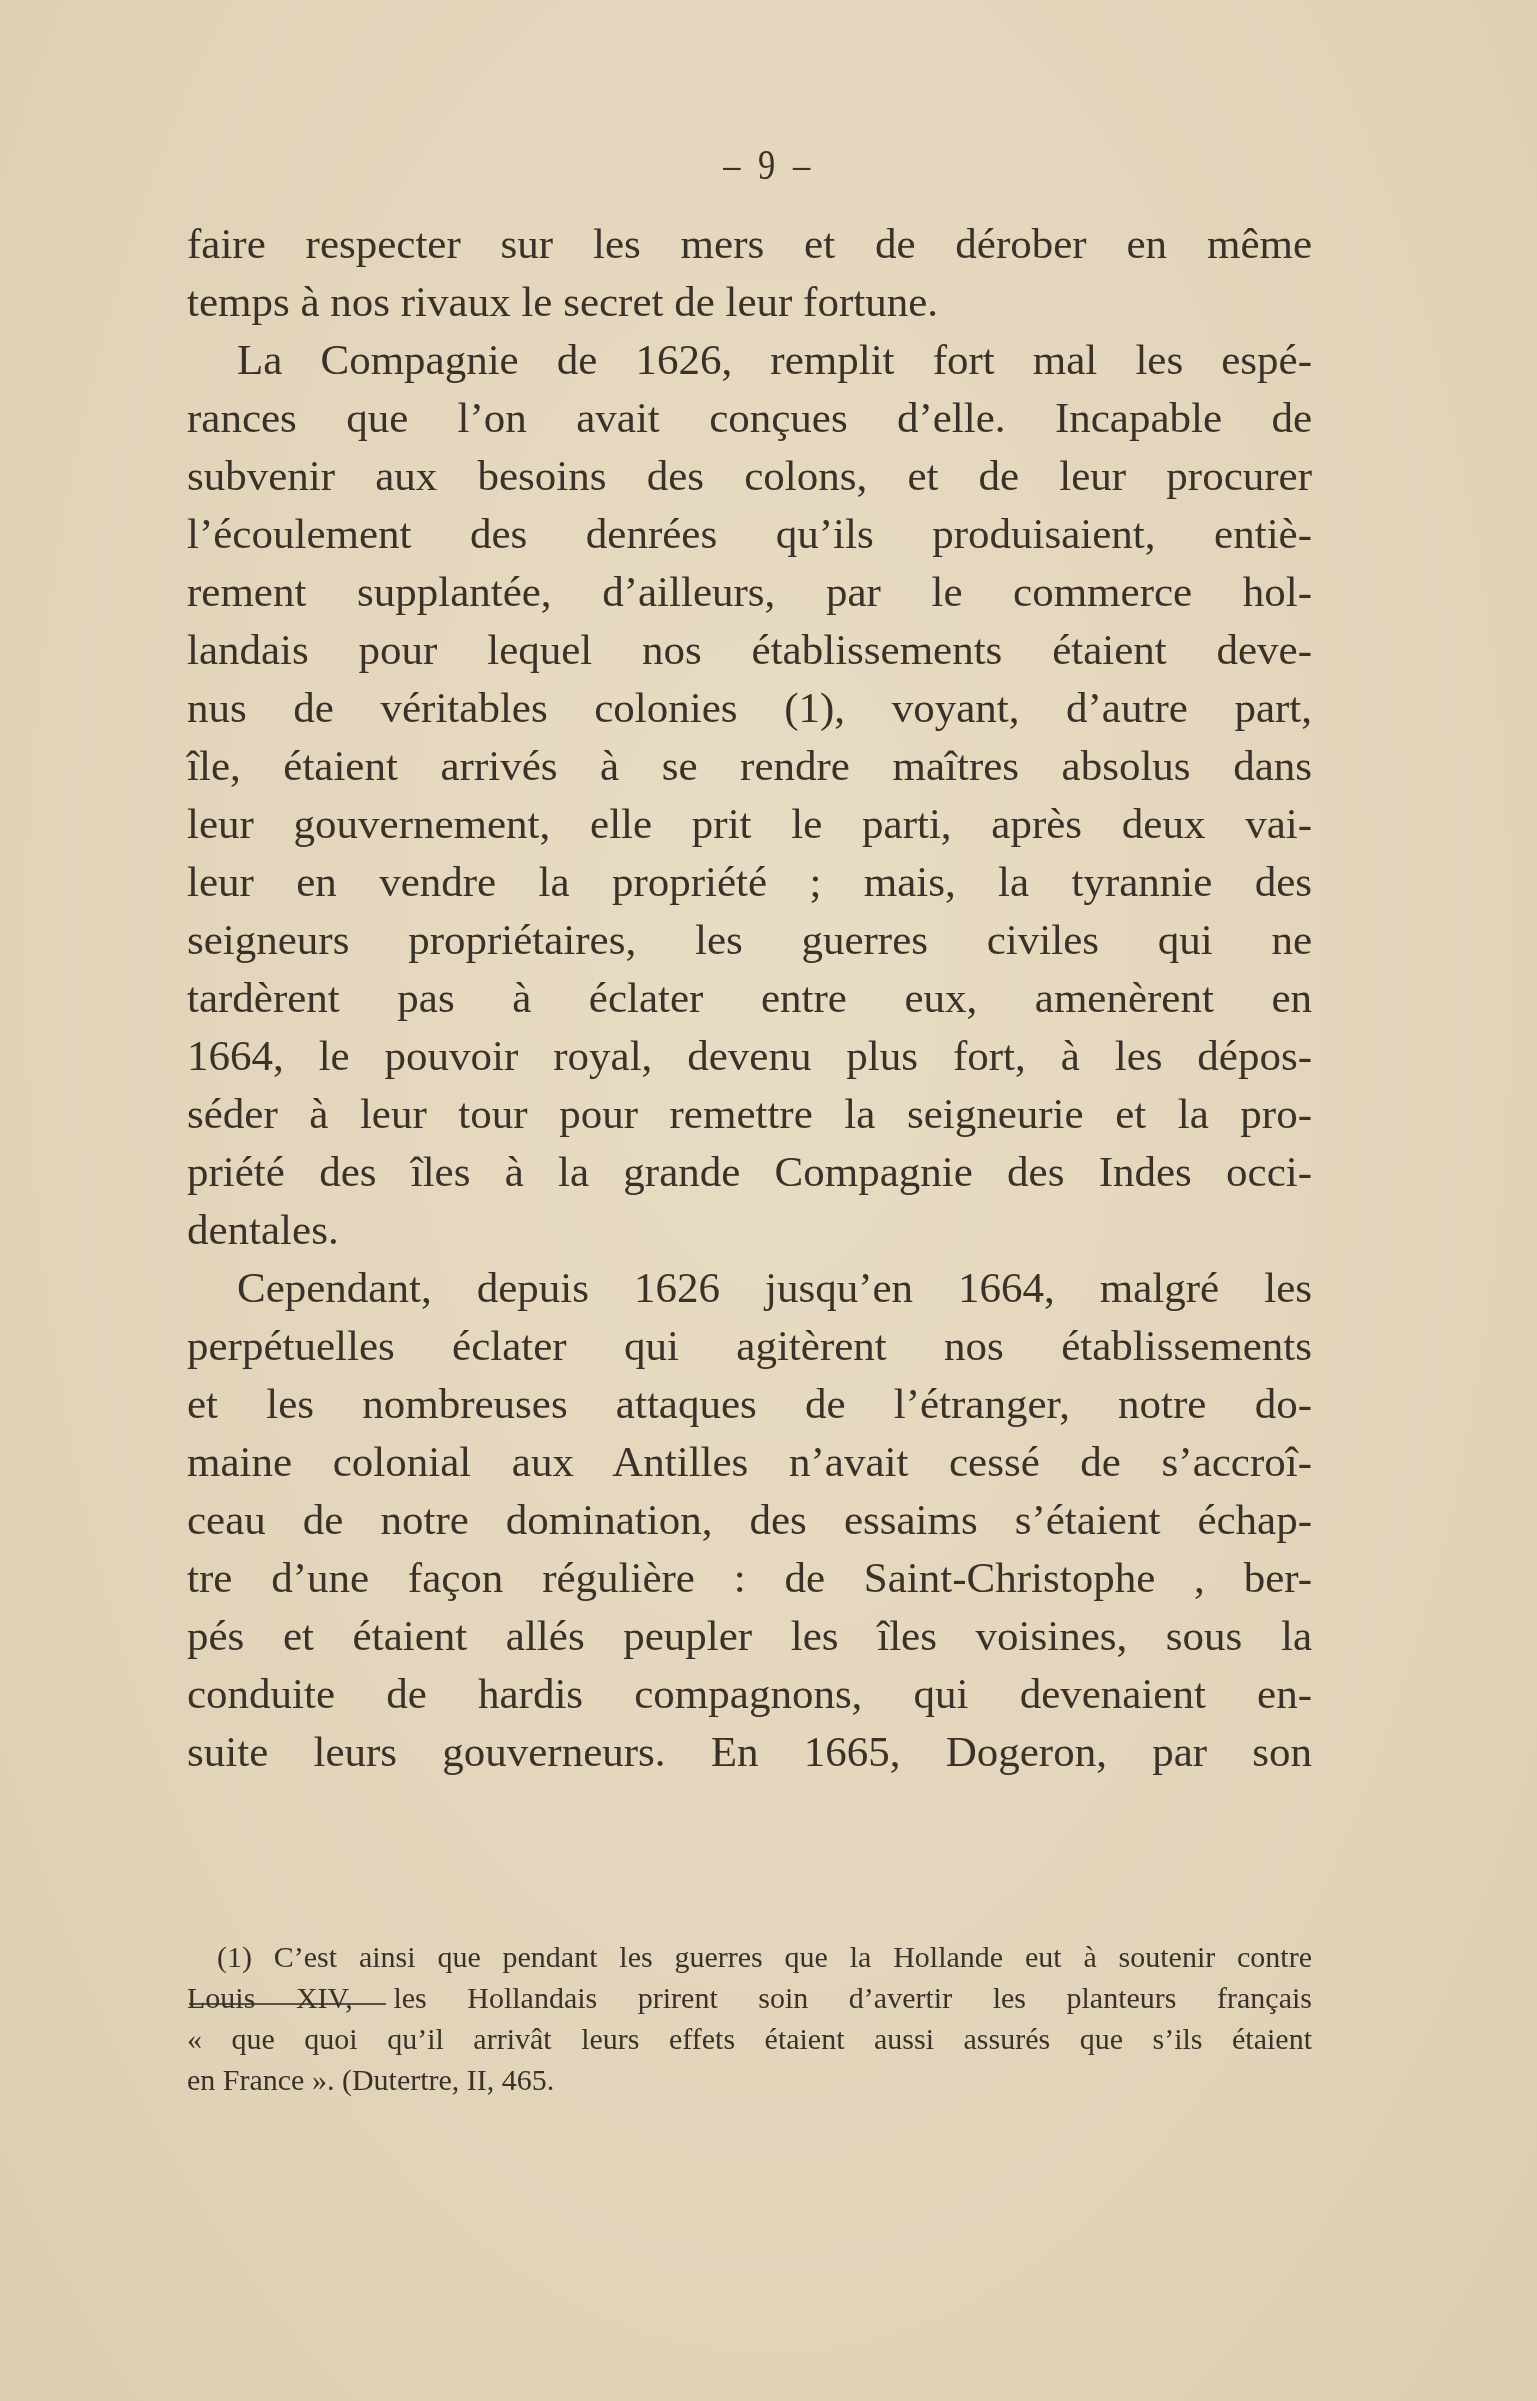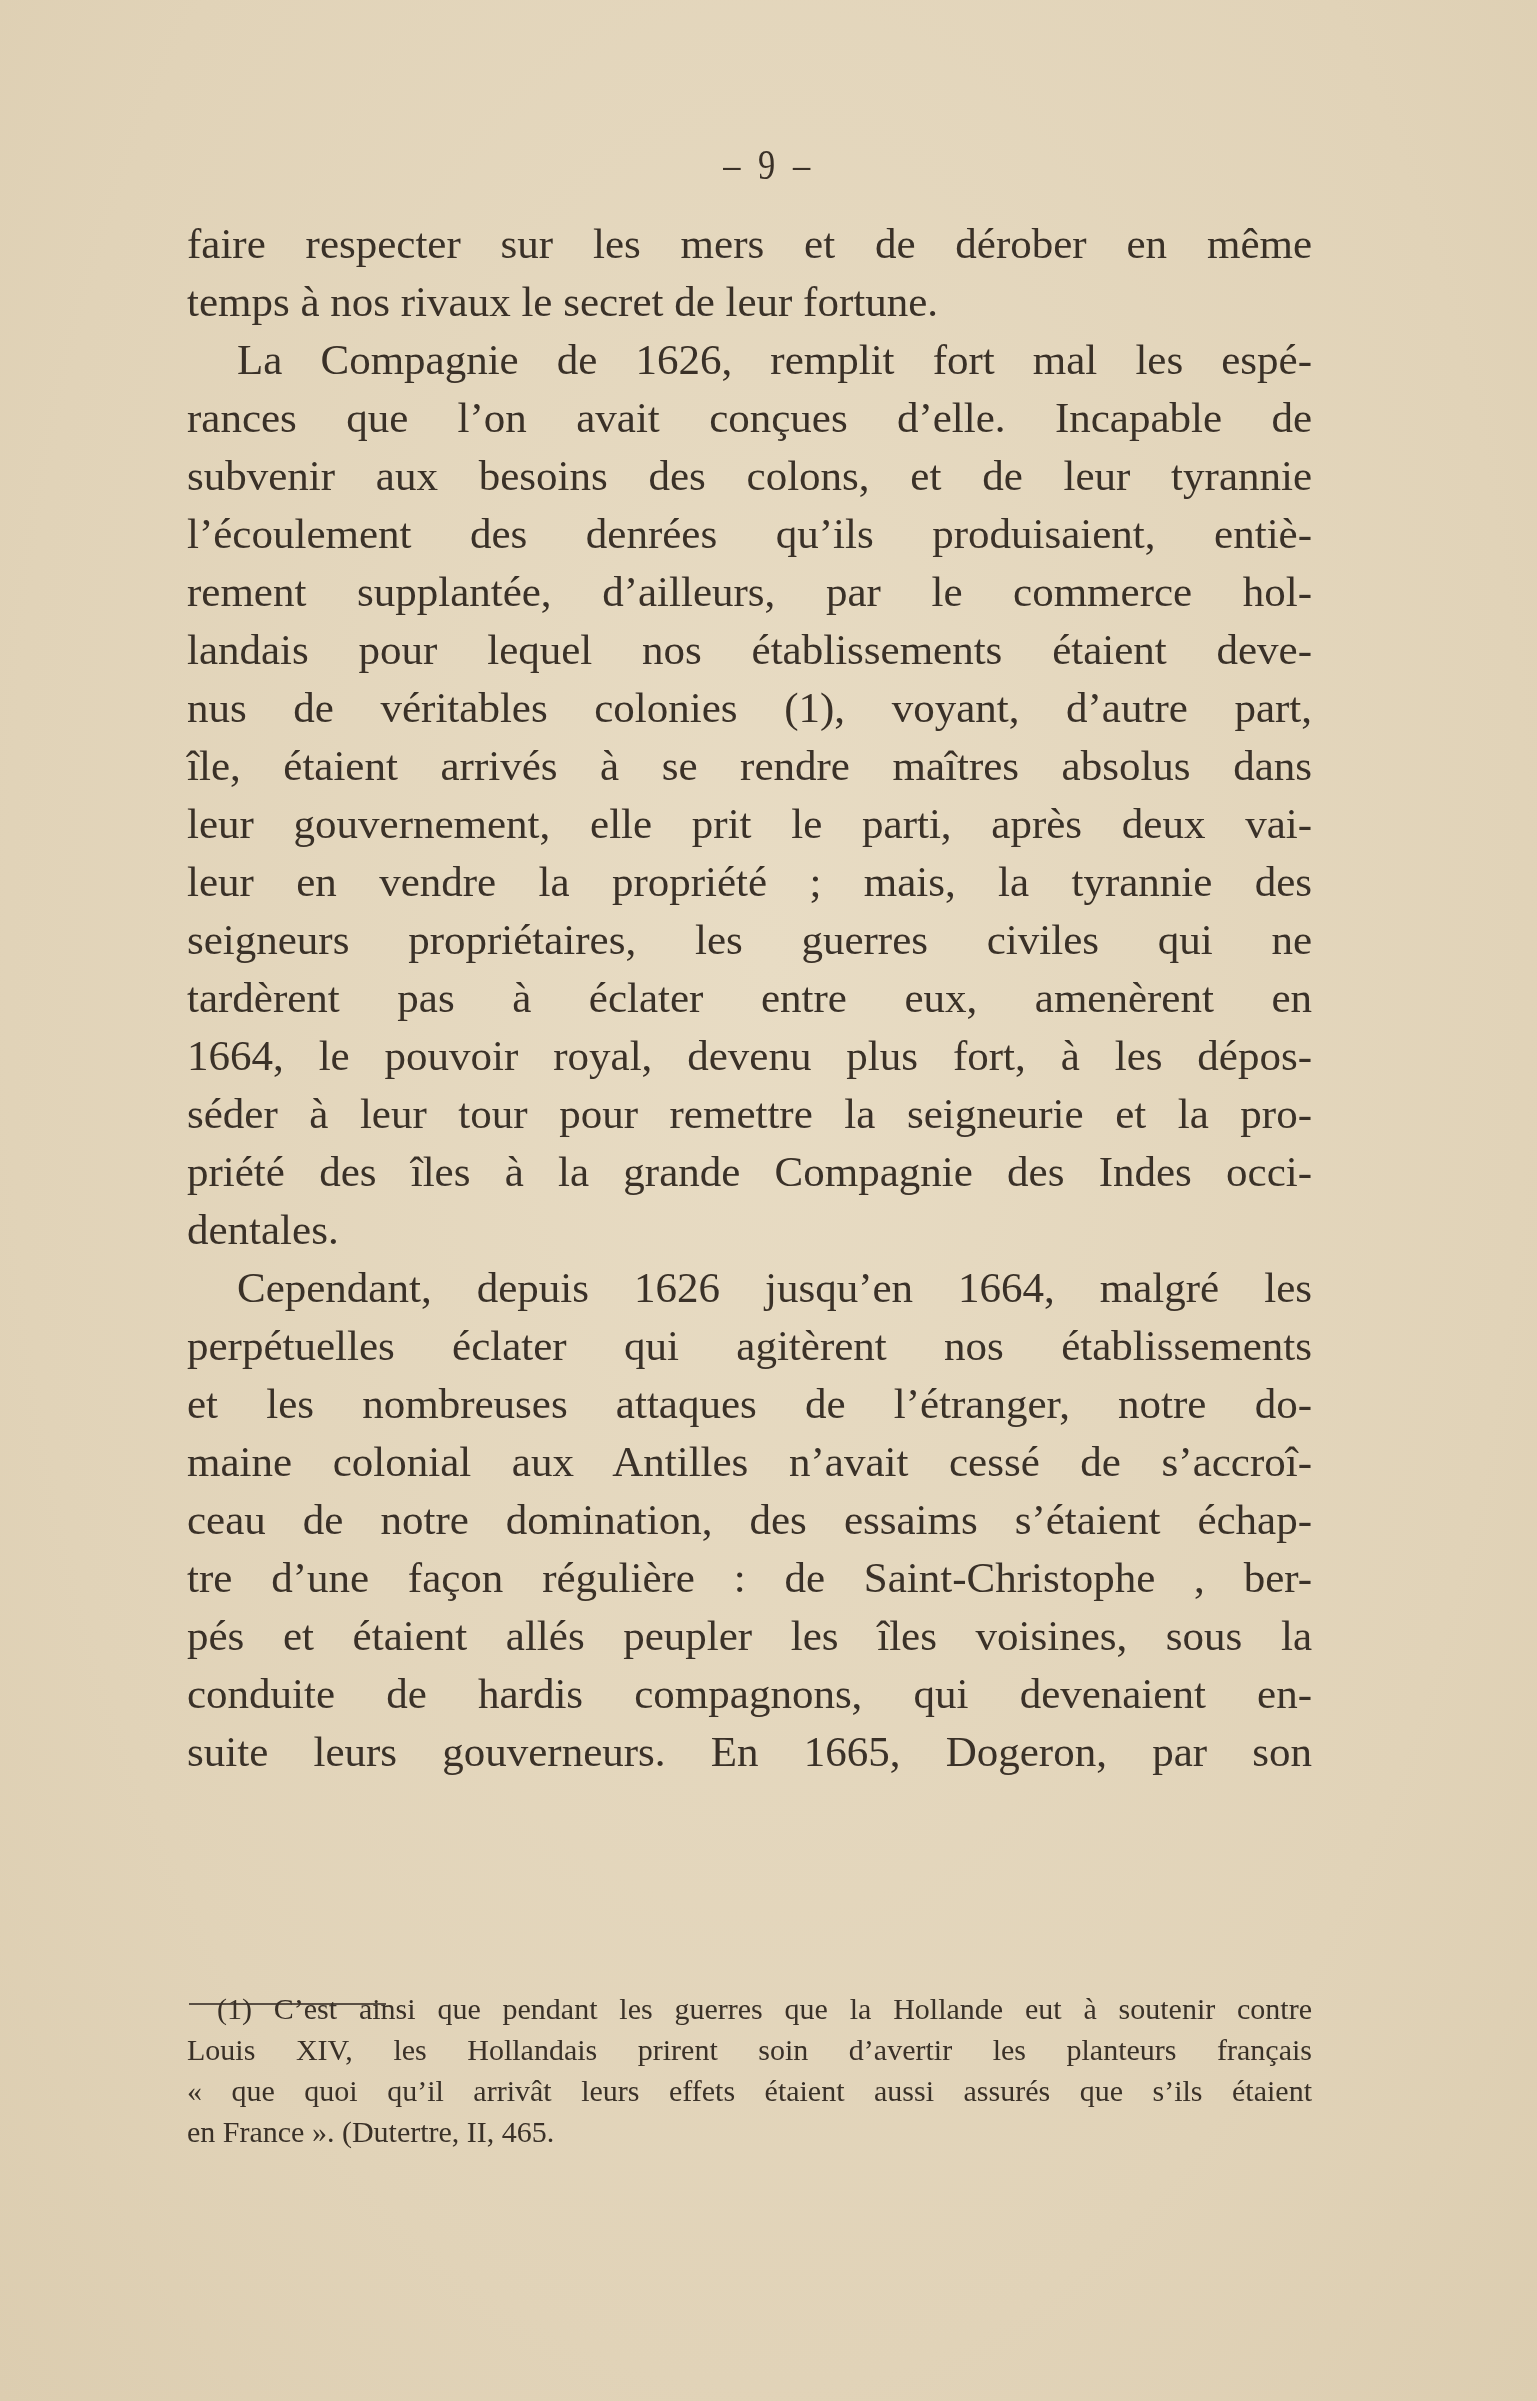--- a/index.html
+++ b/index.html
@@ -25,41 +25,41 @@
     text-align: justify; text-align-last: justify;
     transform-origin: left center;
   }
   .line.last { text-align-last: left; }
   .line.indent { padding-left: 50px; }
   .rule {
     position: absolute; top: 2003px; left: 189px; width: 197px; height: 2.1px;
     background: #5a4f44;
   }
   .footnote {
-    position: absolute; top: 1988px; left: 187px; width: 1125px;
+    position: absolute; top: 1936px; left: 187px; width: 1125px;
   }
   .fn-line {
     display: block; height: 41px; line-height: 41px;
     font-size: 30px; white-space: nowrap;
     text-align: justify; text-align-last: justify;
   }
   .fn-line.last { text-align-last: left; }
   .fn-line.indent { padding-left: 30px; }
 </style>
 </head>
 <body>
 
 <div class="page-number">– 9 –</div>
 
 <div class="body-text">
   <span class="line" style="display: block; width: auto;">faire respecter sur les mers et de dérober en même</span>
   <span class="line last" style="display: block; width: auto;">temps à nos rivaux le secret de leur fortune.</span>
   <span class="line indent" style="display: block; width: auto;">La Compagnie de 1626, remplit fort mal les espé-</span>
   <span class="line" style="display: block; width: auto;">rances que l’on avait conçues d’elle. Incapable de</span>
-  <span class="line" style="display: block; width: auto;">subvenir aux besoins des colons, et de leur tyrannie</span>
+  <span class="line" style="display: block; width: auto;">subvenir aux besoins des colons, et de leur procurer</span>
   <span class="line" style="display: block; width: auto;">l’écoulement des denrées qu’ils produisaient, entiè-</span>
   <span class="line" style="display: block; width: auto;">rement supplantée, d’ailleurs, par le commerce hol-</span>
   <span class="line" style="display: block; width: auto;">landais pour lequel nos établissements étaient deve-</span>
   <span class="line" style="display: block; width: auto;">nus de véritables colonies (1), voyant, d’autre part,</span>
   <span class="line" style="display: block; width: auto;">île, étaient arrivés à se rendre maîtres absolus dans</span>
   <span class="line" style="display: block; width: auto;">leur gouvernement, elle prit le parti, après deux vai-</span>
   <span class="line" style="display: block; width: auto;">leur en vendre la propriété ; mais, la tyrannie des</span>
   <span class="line" style="display: block; width: auto;">seigneurs propriétaires, les guerres civiles qui ne</span>
   <span class="line" style="display: block; width: auto;">tardèrent pas à éclater entre eux, amenèrent en</span>
   <span class="line" style="display: block; width: auto;">1664, le pouvoir royal, devenu plus fort, à les dépos-</span>

